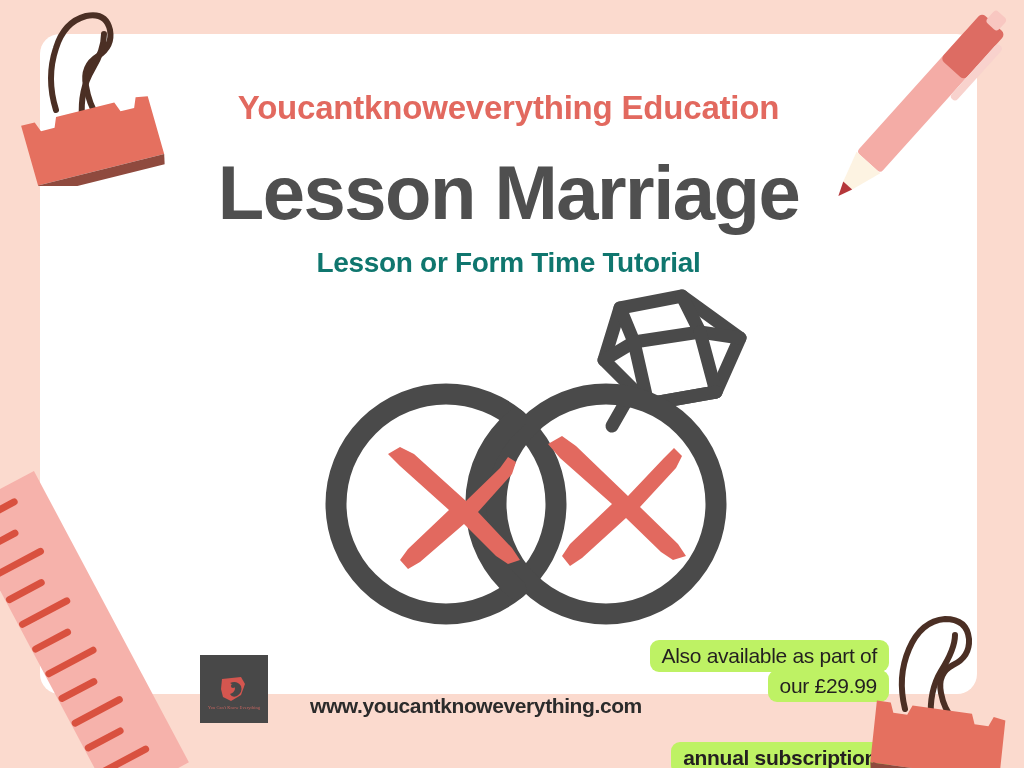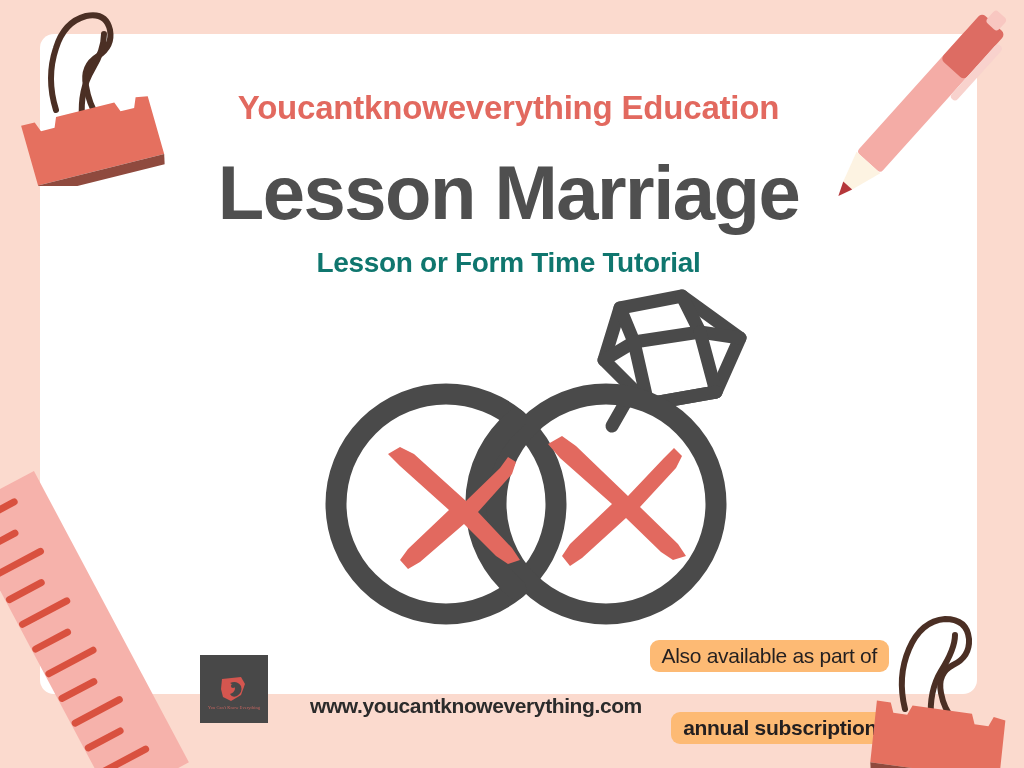--- a/index.html
+++ b/index.html
@@ -20,21 +20,21 @@
   }
 
   
   #card {
     position: absolute;
     left: 40px;
     top: 34px;
     width: 937px;
     height: 660px;
     background: #ffffff;
-    border-radius: 14px;
+    border-radius: 20px;
   }
 
   
   .txt-wrap {
     position: absolute;
     left: 0;
     right: 0;
     text-align: center;
   }
 
@@ -123,21 +123,21 @@
   
   #promo {
     position: absolute;
     right: 88px;
     top: 606px;
     text-align: right;
     line-height: 1.0;
   }
   #promo .hl {
     display: inline-block;
-    background: #fdba74;
+    background: #bef264;
     border-radius: 9px;
     padding: 5px 12px 6px 12px;
     color: #231f20;
     font-size: 21px;
     letter-spacing: -0.3px;
     white-space: nowrap;
   }
   #promo .row { margin-bottom: -2px; }
   #promo .bold { font-weight: bold; margin-top: 42px; }
 
@@ -213,20 +213,23 @@
           <circle cx="14" cy="11" r="2.1" fill="#484848"></circle>
         </svg>
         <div id="logo-caption">You Can't Know Everything</div>
       </div>
       <div id="site-url">www.youcantknoweverything.com</div>
     </div>
 
     <div id="promo">
       <div class="row">
         <span class="hl">Also available as part of</span>
+      </div>
+      <div class="row">
+        <span class="hl">our £29.99</span>
       </div>
       <div class="row">
         <span class="hl bold">annual subscription</span>
       </div>
     </div>
 
   </div>
 
   <div class="deco" id="clip-tl">
     <svg viewBox="0 0 190 200" width="190" height="200">

